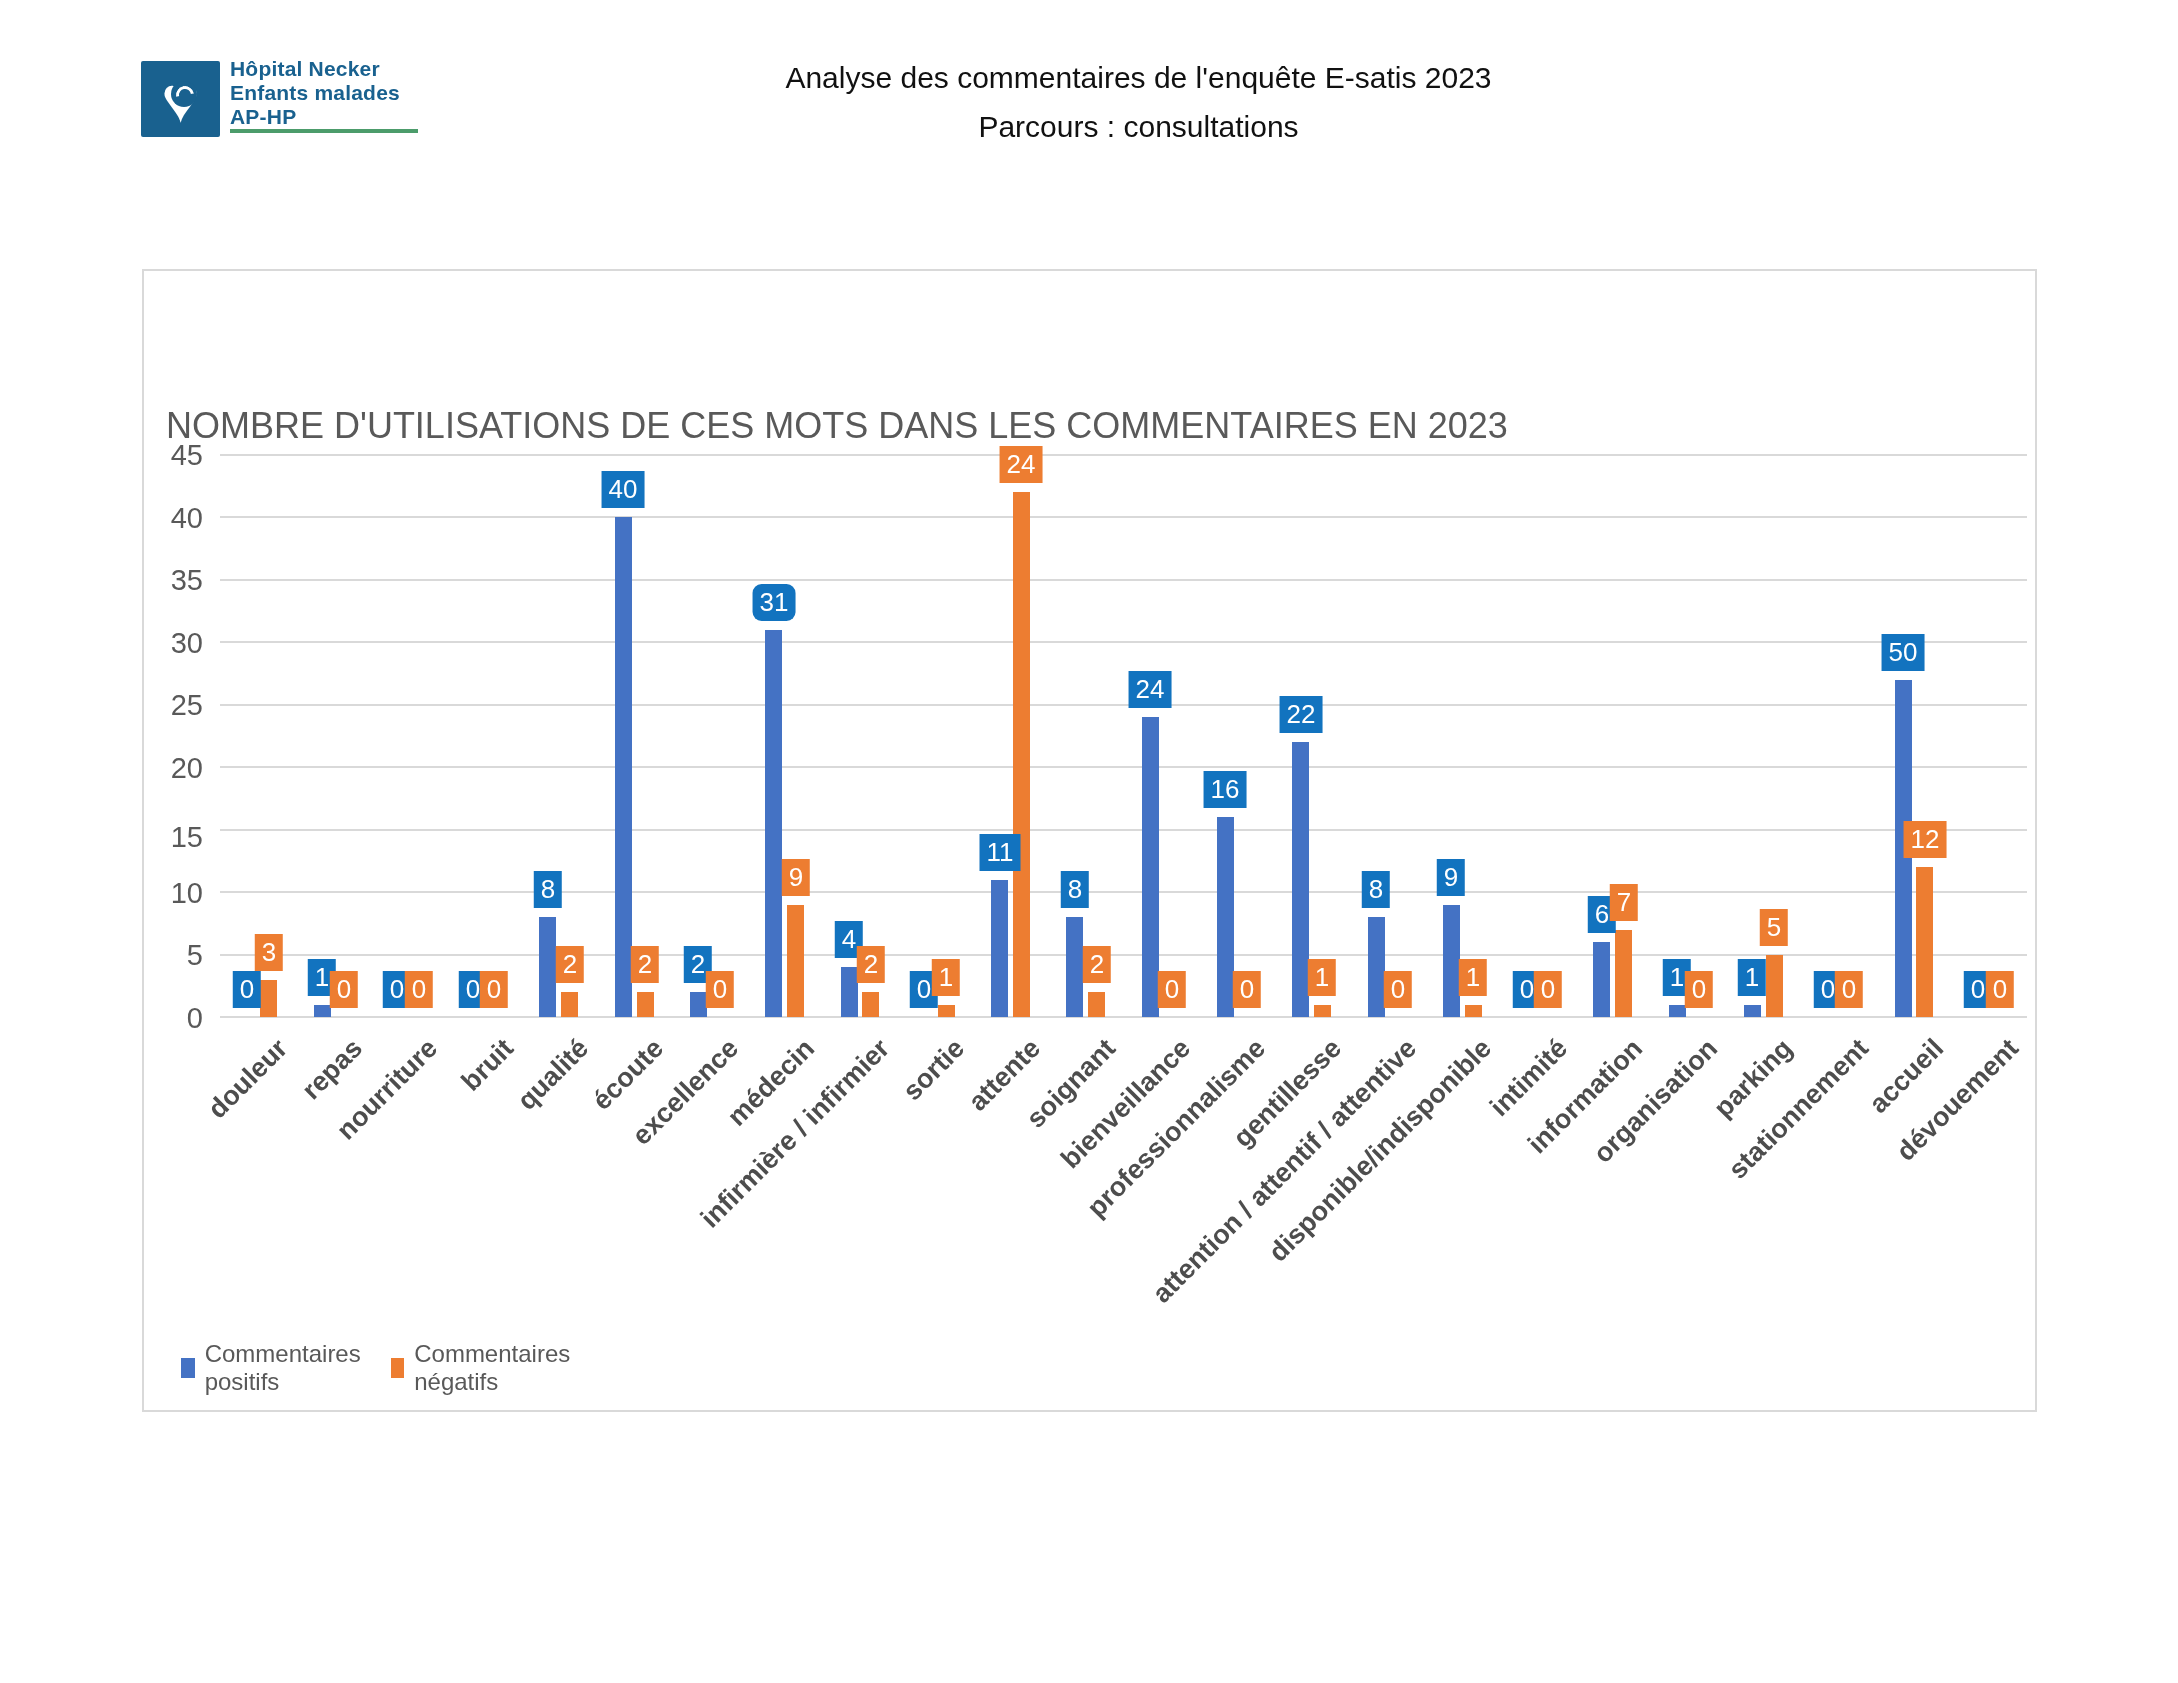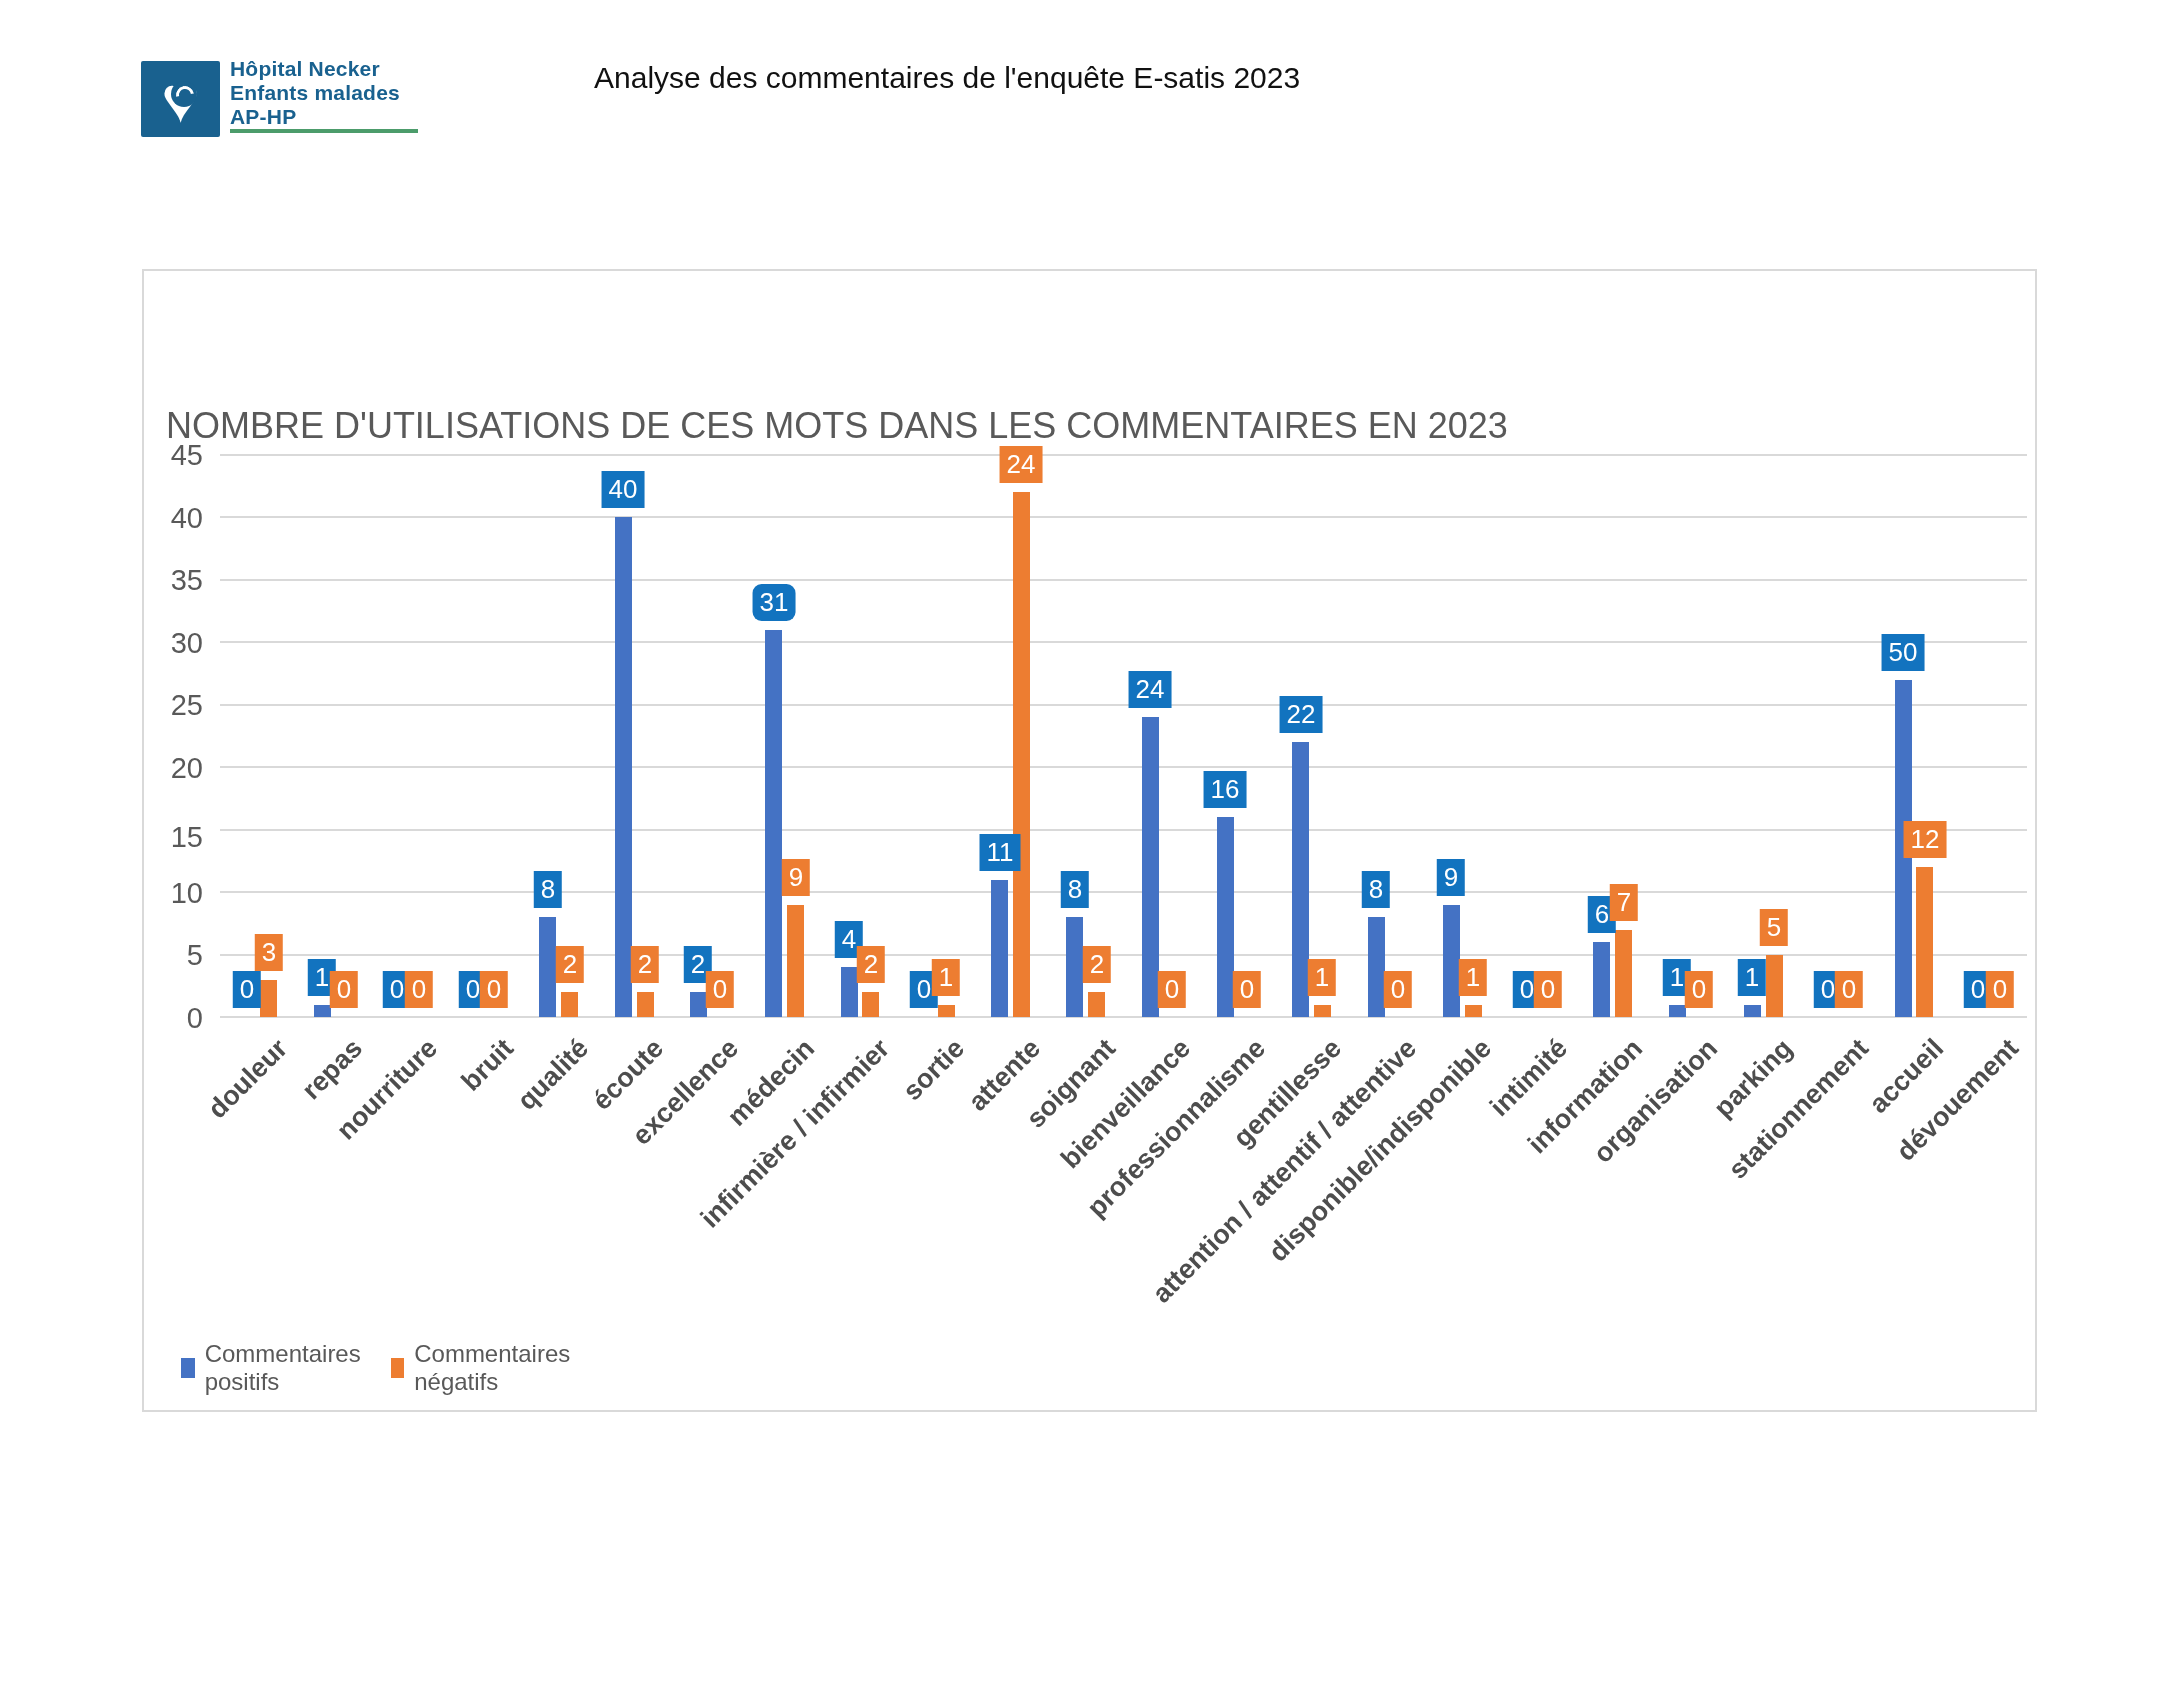--- a/index.html
+++ b/index.html
@@ -13,21 +13,21 @@
   .logo-square{left:141px;top:61px;width:79px;height:76px;background:#19618F;border-radius:2px;}
   .logo-heart{left:0;top:0;width:79px;height:76px;display:flex;align-items:center;justify-content:center;
     color:#ffffff;font-size:65px;line-height:65px;}
   .logo-dot{left:30px;top:20px;width:26px;height:26px;border-radius:50%;background:#19618F;}
   .logo-dot::after{content:"";position:absolute;left:5px;top:5px;width:12px;height:12px;border-radius:50%;
     border:3px solid #ffffff;border-color:#fff transparent transparent #fff;transform:rotate(35deg);}
   .logo-text{left:230px;top:57px;color:#19618F;font-weight:bold;font-size:21px;line-height:24px;letter-spacing:0.2px;}
   .logo-underline{left:230px;top:129px;width:188px;height:4px;background:#4C9C6B;}
 
   
-  .page-header{left:594px;top:61px;width:1089px;text-align:left;color:#111111;}
+  .page-header{left:594px;top:61px;width:1089px;text-align:center;color:#111111;}
   .page-header .l1{font-size:30px;}
   .page-header .l2{font-size:30px;margin-top:15px;}
 
   
   .panel{left:142px;top:269px;width:1895px;height:1143px;background:#ffffff;border:2px solid #D9D9D9;box-sizing:border-box;}
   .chart-title{left:119px;right:0;top:46px;text-align:center;font-weight:bold;font-size:35px;letter-spacing:0.3px;}
   .chart-subtitle{left:22px;top:117px;font-size:36px;}
   .stat{right:36px;top:117px;text-align:right;}
   .stat .num{font-size:40px;}
   .stat .lbl{font-size:35px;margin-left:14px;}
@@ -55,20 +55,21 @@
 </div>
 <div class="abs logo-text">
   <div>Hôpital Necker</div>
   <div>Enfants malades</div>
   <div>AP-HP</div>
 </div>
 <div class="abs logo-underline"></div>
 
 <div class="abs page-header">
   <div class="l1">Analyse des commentaires de l'enquête E-satis 2023</div>
+  <div class="l2">Parcours : consultations</div>
 </div>
 
 <div class="abs panel">
   <div class="abs chart-subtitle" id="chart-subtitle" style="color: rgb(89, 89, 89); margin-top: 17px;">NOMBRE D'UTILISATIONS DE CES MOTS DANS LES COMMENTAIRES EN 2023</div>
 
   <div class="abs plot" id="plot">
     <div class="abs" id="layer-grid" style="left:0;top:0;right:0;bottom:0;">
         <div class="abs gridline" style="bottom: -1px; background: rgb(217, 217, 217);"></div>
         <div class="abs gridline" style="bottom: 61px; background: rgb(217, 217, 217);"></div>
         <div class="abs gridline" style="bottom: 124px; background: rgb(217, 217, 217);"></div>

